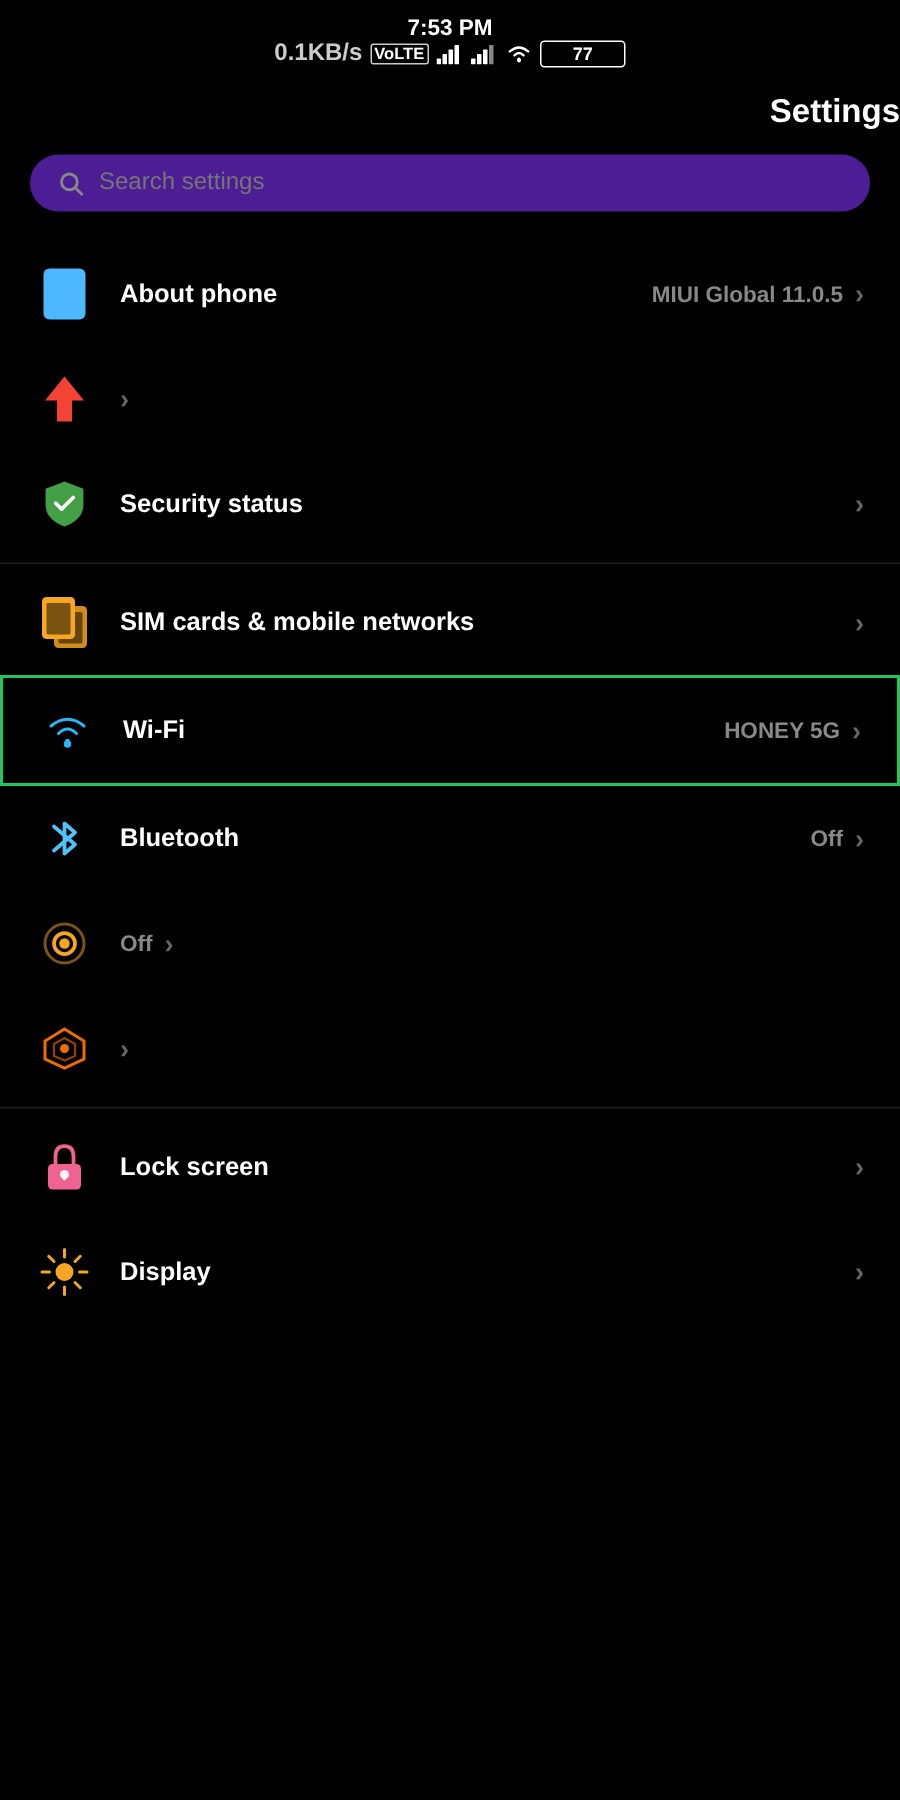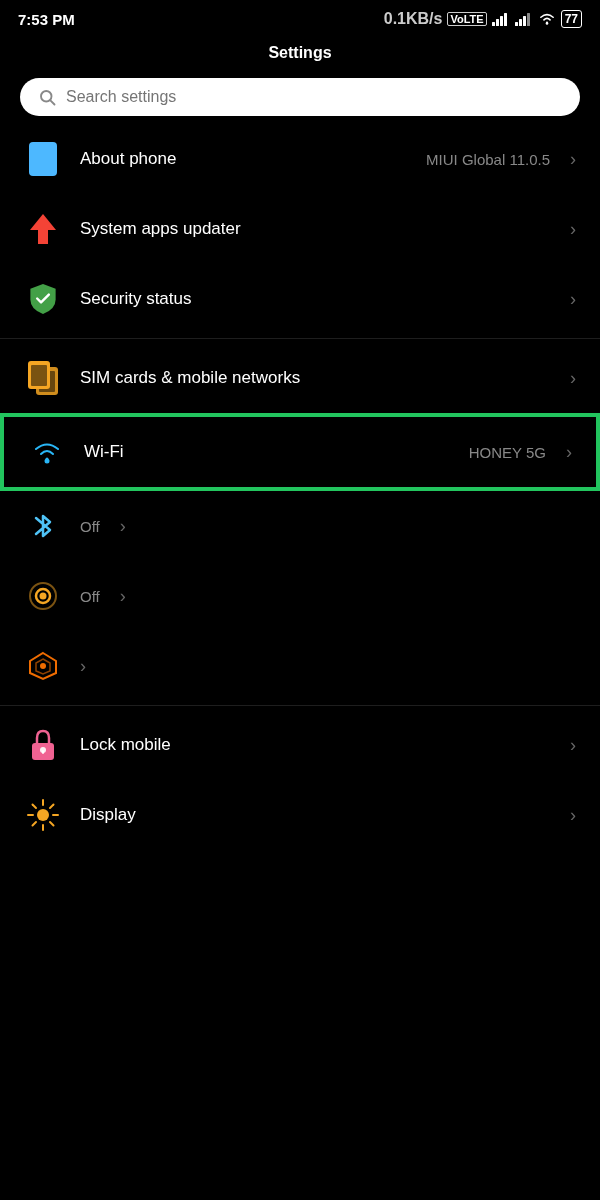--- a/index.html
+++ b/index.html
@@ -14,48 +14,49 @@
     }
 
     
     .status-bar {
       display: flex;
       justify-content: space-between;
       align-items: center;
       padding: 10px 18px 6px 18px;
       font-size: 15px;
       font-weight: 600;
+      flex-direction: column;
     }
     .status-right {
       display: flex;
       align-items: center;
       gap: 5px;
       font-size: 13px;
     }
     .battery-box {
       border: 1.5px solid #fff;
       border-radius: 3px;
-      padding: 1px 3px;
+      padding: 1px 21px;
       font-size: 12px;
       font-weight: bold;
       position: relative;
     }
 
     
     .page-title {
-      text-align: center;
-      font-size: 16px;
+      text-align: right;
+      font-size: 22px;
       font-weight: 600;
       padding: 10px 0 16px 0;
     }
 
     
     .search-bar {
-      margin: 0 20px 8px 20px;
-      background: #ffffff;
+      margin: 0 20px 20px 20px;
+      background: #4c1d95;
       border-radius: 30px;
       display: flex;
       align-items: center;
       padding: 10px 18px;
       gap: 10px;
     }
     .search-bar-input {
       background: transparent;
       border: none;
       outline: none;
@@ -69,23 +70,24 @@
     }
 
     
     .settings-item {
       display: flex;
       align-items: center;
       padding: 16px 24px;
       cursor: pointer;
       position: relative;
       min-height: 64px;
+      font-weight: bold;
     }
     .settings-item.highlighted {
-      border: 4px solid #22c55e;
+      border: 2px solid #22c55e;
     }
 
     .item-icon {
       width: 38px;
       height: 38px;
       display: flex;
       align-items: center;
       justify-content: center;
       flex-shrink: 0;
       margin-right: 18px;
@@ -93,21 +95,21 @@
 
     .item-text {
       flex: 1;
       font-size: 17px;
       color: #fff;
     }
 
     .item-value {
       font-size: 15px;
       color: #888;
-      margin-right: 20px;
+      margin-right: 8px;
     }
 
     .chevron {
       color: #666;
       font-size: 18px;
     }
 
     
     .divider {
       height: 1px;
@@ -209,21 +211,20 @@
   <span class="chevron">›</span>
 </div>
 
 <div class="settings-item">
   <div class="item-icon">
 
     <svg width="30" height="34" viewBox="0 0 30 34" fill="none">
       <polygon points="15,2 28,18 20,18 20,32 10,32 10,18 2,18" fill="#f44336"></polygon>
     </svg>
   </div>
-  <span class="item-text">System apps updater</span>
   <span class="chevron">›</span>
 </div>
 
 <div class="settings-item">
   <div class="item-icon">
     <svg width="30" height="34" viewBox="0 0 30 35" fill="none">
       <path d="M15 2 L28 7 L28 18 Q28 28 15 33 Q2 28 2 18 L2 7 Z" fill="#43a047"></path>
       <path d="M9 17 L13 21 L21 13" stroke="#fff" stroke-width="2.5" stroke-linecap="round" stroke-linejoin="round" fill="none"></path>
     </svg>
   </div>
@@ -257,20 +258,21 @@
   <span class="item-value">HONEY 5G</span>
   <span class="chevron">›</span>
 </div>
 
 <div class="settings-item">
   <div class="item-icon">
     <svg width="22" height="32" viewBox="0 0 22 32" fill="none">
       <polyline points="4,8 18,20 11,26 11,6 18,12 4,24" stroke="#4fc3f7" stroke-width="2.5" stroke-linecap="round" stroke-linejoin="round" fill="none"></polyline>
     </svg>
   </div>
+  <span class="item-text">Bluetooth</span>
   <span class="item-value">Off</span>
   <span class="chevron">›</span>
 </div>
 
 <div class="settings-item">
   <div class="item-icon">
     <svg width="34" height="34" viewBox="0 0 34 34" fill="none">
       <circle cx="17" cy="17" r="7" stroke="#f5a623" stroke-width="2.5" fill="none"></circle>
       <circle cx="17" cy="17" r="13" stroke="#f5a623" stroke-width="2" fill="none" opacity="0.5"></circle>
       <circle cx="17" cy="17" r="3.5" fill="#f5a623"></circle>
@@ -295,21 +297,21 @@
 
 <div class="settings-item">
   <div class="item-icon">
     <svg width="28" height="34" viewBox="0 0 28 34" fill="none">
       <rect x="3" y="15" width="22" height="17" rx="3" fill="#f06292"></rect>
       <path d="M8 15 L8 10 Q8 3 14 3 Q20 3 20 10 L20 15" stroke="#f06292" stroke-width="2.5" fill="none" stroke-linecap="round"></path>
       <circle cx="14" cy="22" r="3" fill="#fff" opacity="0.9"></circle>
       <rect x="13" y="22" width="2" height="4" rx="1" fill="#fff" opacity="0.9"></rect>
     </svg>
   </div>
-  <span class="item-text">Lock mobile</span>
+  <span class="item-text">Lock screen</span>
   <span class="chevron">›</span>
 </div>
 
 <div class="settings-item">
   <div class="item-icon">
     <svg width="34" height="34" viewBox="0 0 34 34" fill="none">
       <circle cx="17" cy="17" r="6" fill="#f5a623"></circle>
       <line x1="17" y1="2" x2="17" y2="7" stroke="#f5a623" stroke-width="2" stroke-linecap="round"></line>
       <line x1="17" y1="27" x2="17" y2="32" stroke="#f5a623" stroke-width="2" stroke-linecap="round"></line>
       <line x1="2" y1="17" x2="7" y2="17" stroke="#f5a623" stroke-width="2" stroke-linecap="round"></line>

